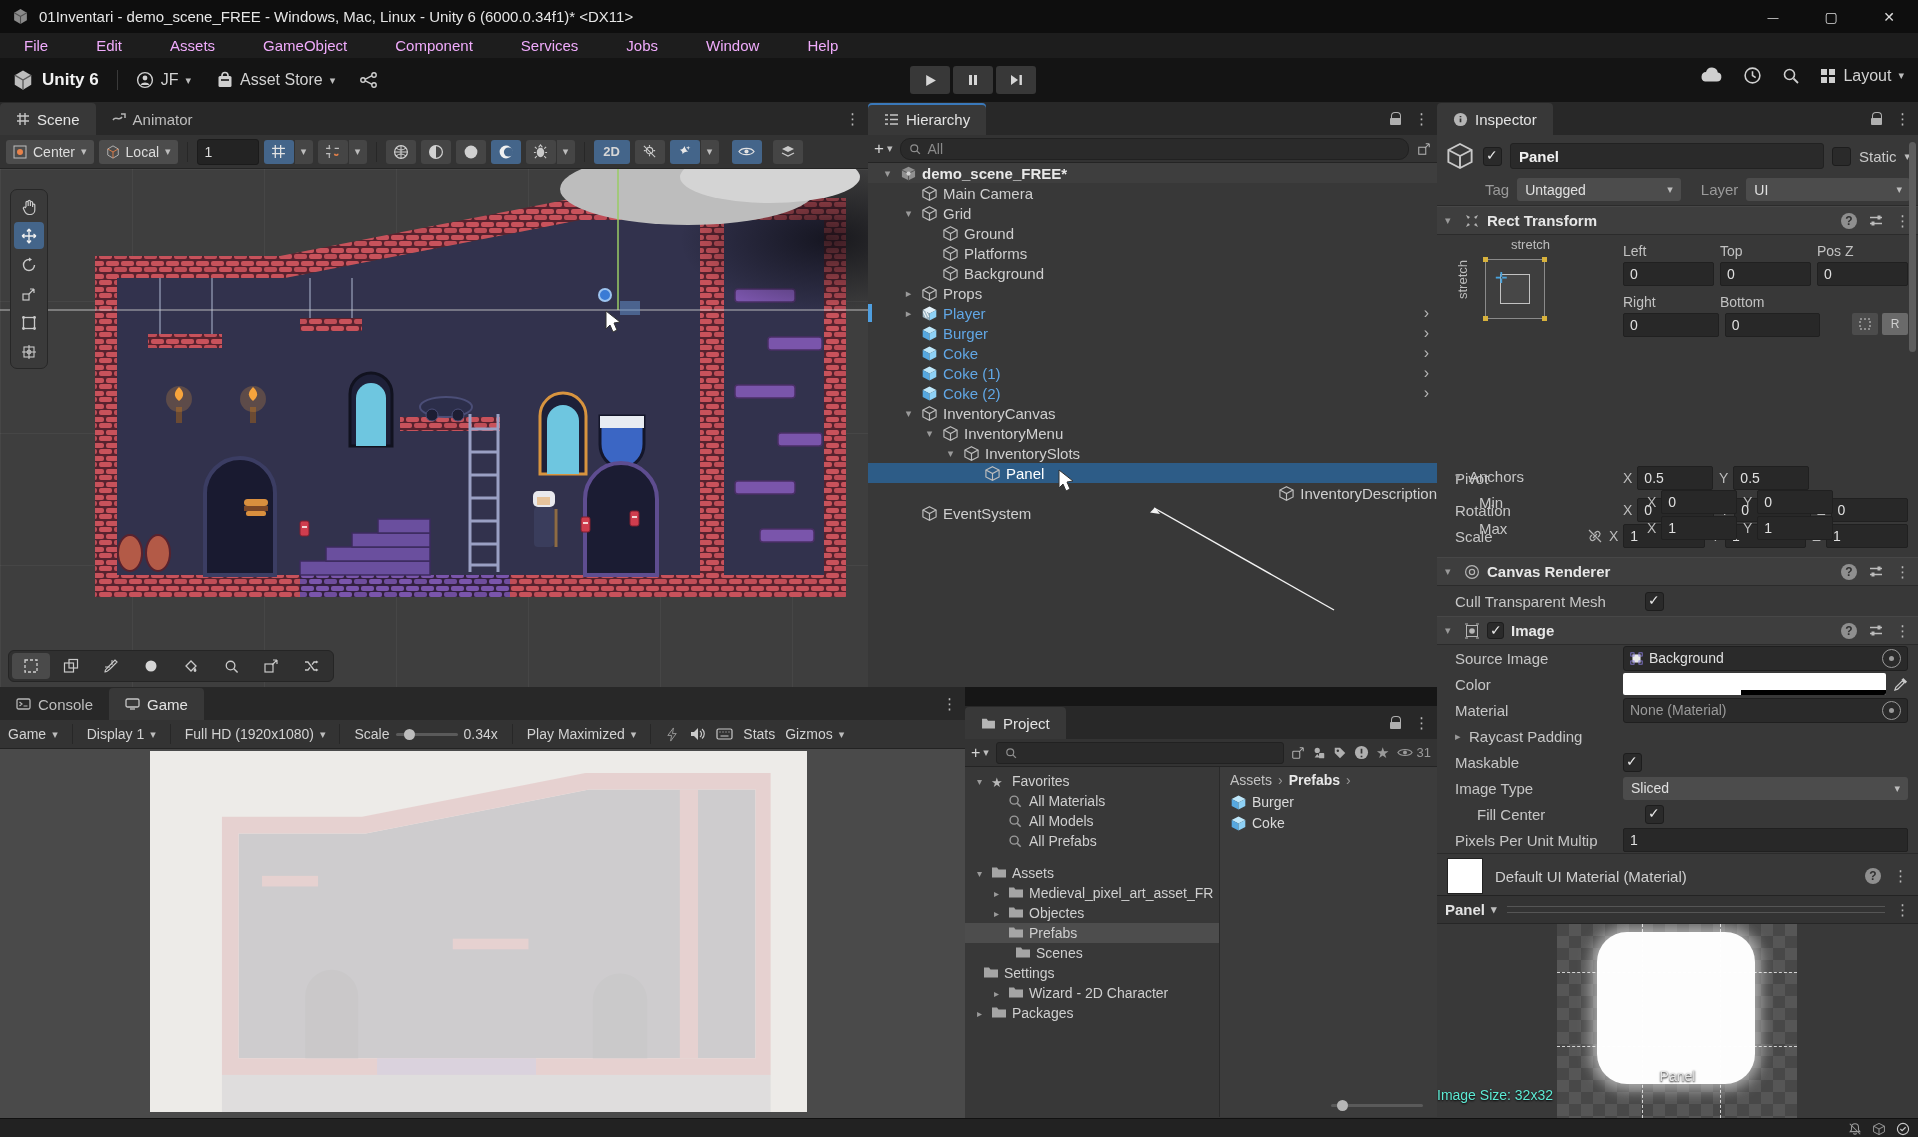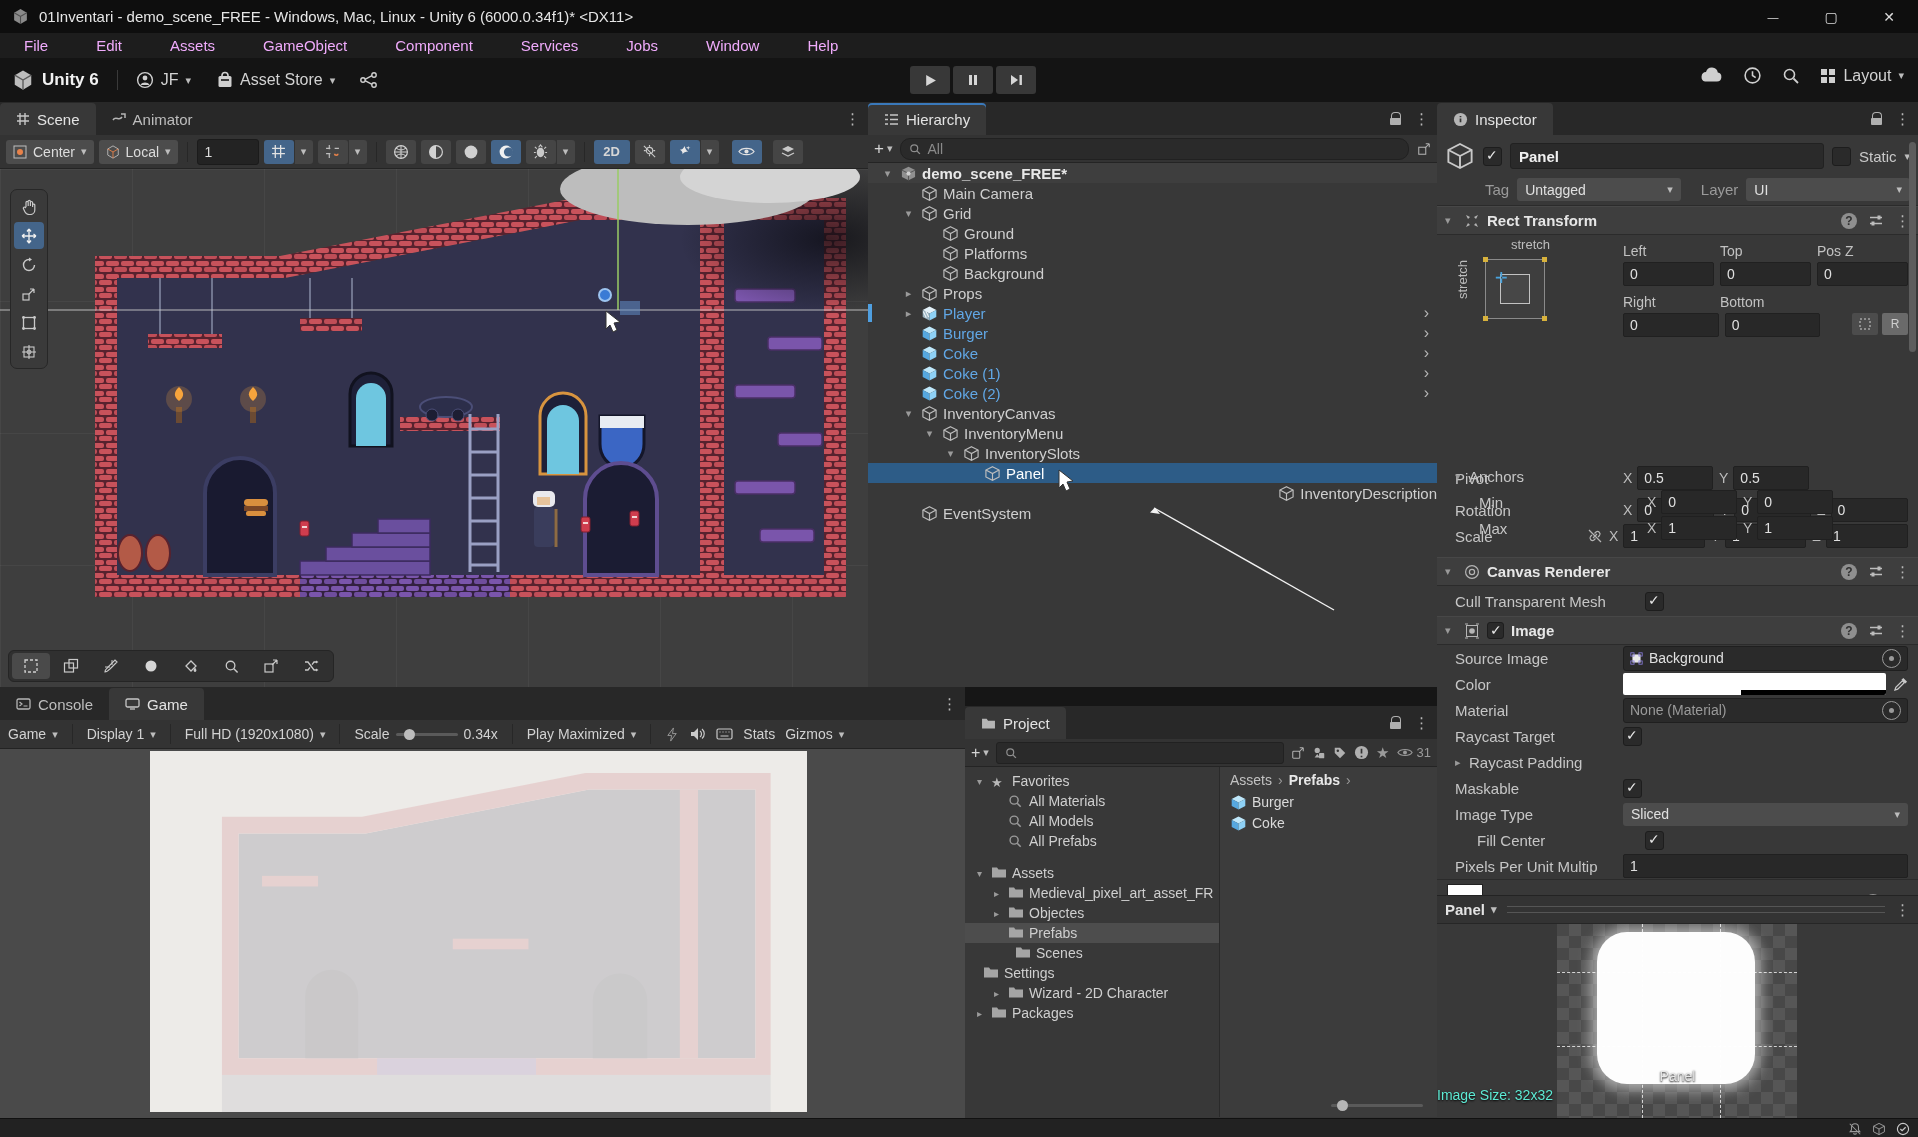--- a/index.html
+++ b/index.html
@@ -1420,24 +1420,20 @@
         </svg>
     </div>
     <div class="prow">
       <span class="plabel">Material</span>
       <span class="obj-fld">
         <span class="muted">None (Material)</span>
         <span class="obj-pick"></span>
       </span>
     </div>
     <div class="prow">
-      <span class="plabel">Raycast Target</span>
-      <span class="chk on"></span>
-    </div>
-    <div class="prow">
       <span class="fold" style="width:14px;font-size:11px;color:#9a9a9a">▸</span>
       <span>Raycast Padding</span>
     </div>
     <div class="prow">
       <span class="plabel">Maskable</span>
       <span class="chk on"></span>
     </div>
     <div class="prow">
       <span class="plabel">Image Type</span>
       <span class="dd2">

